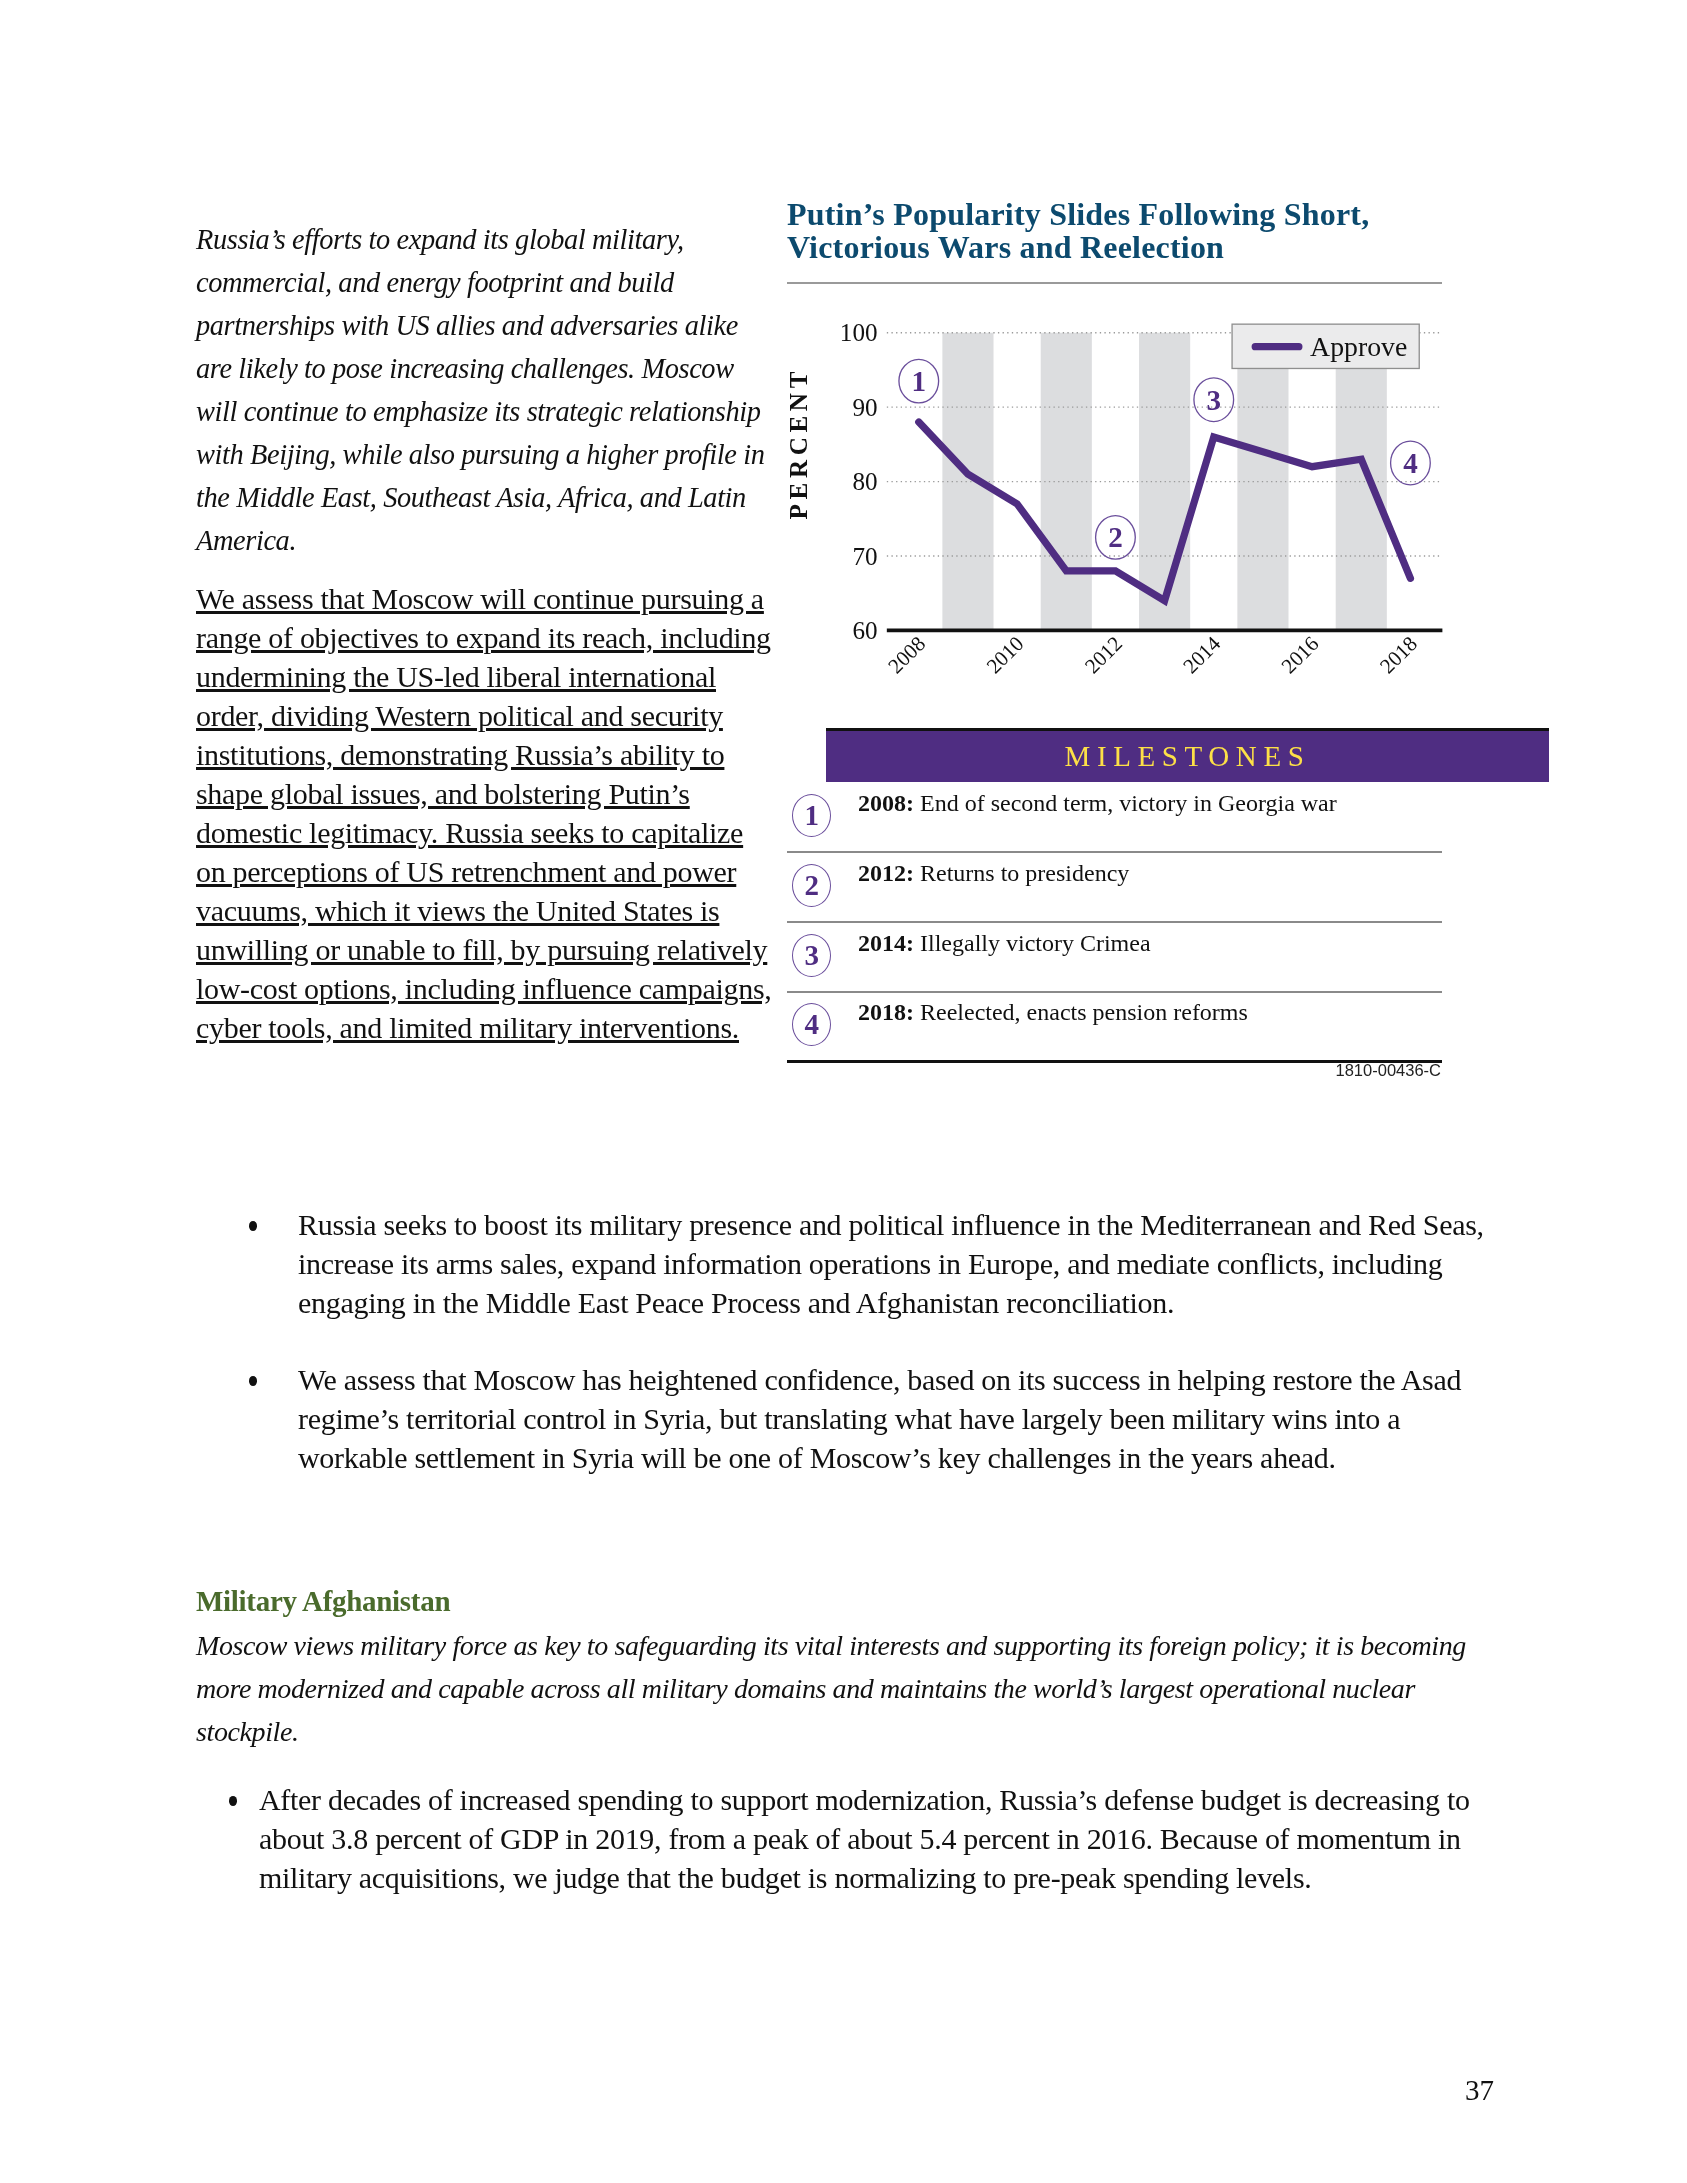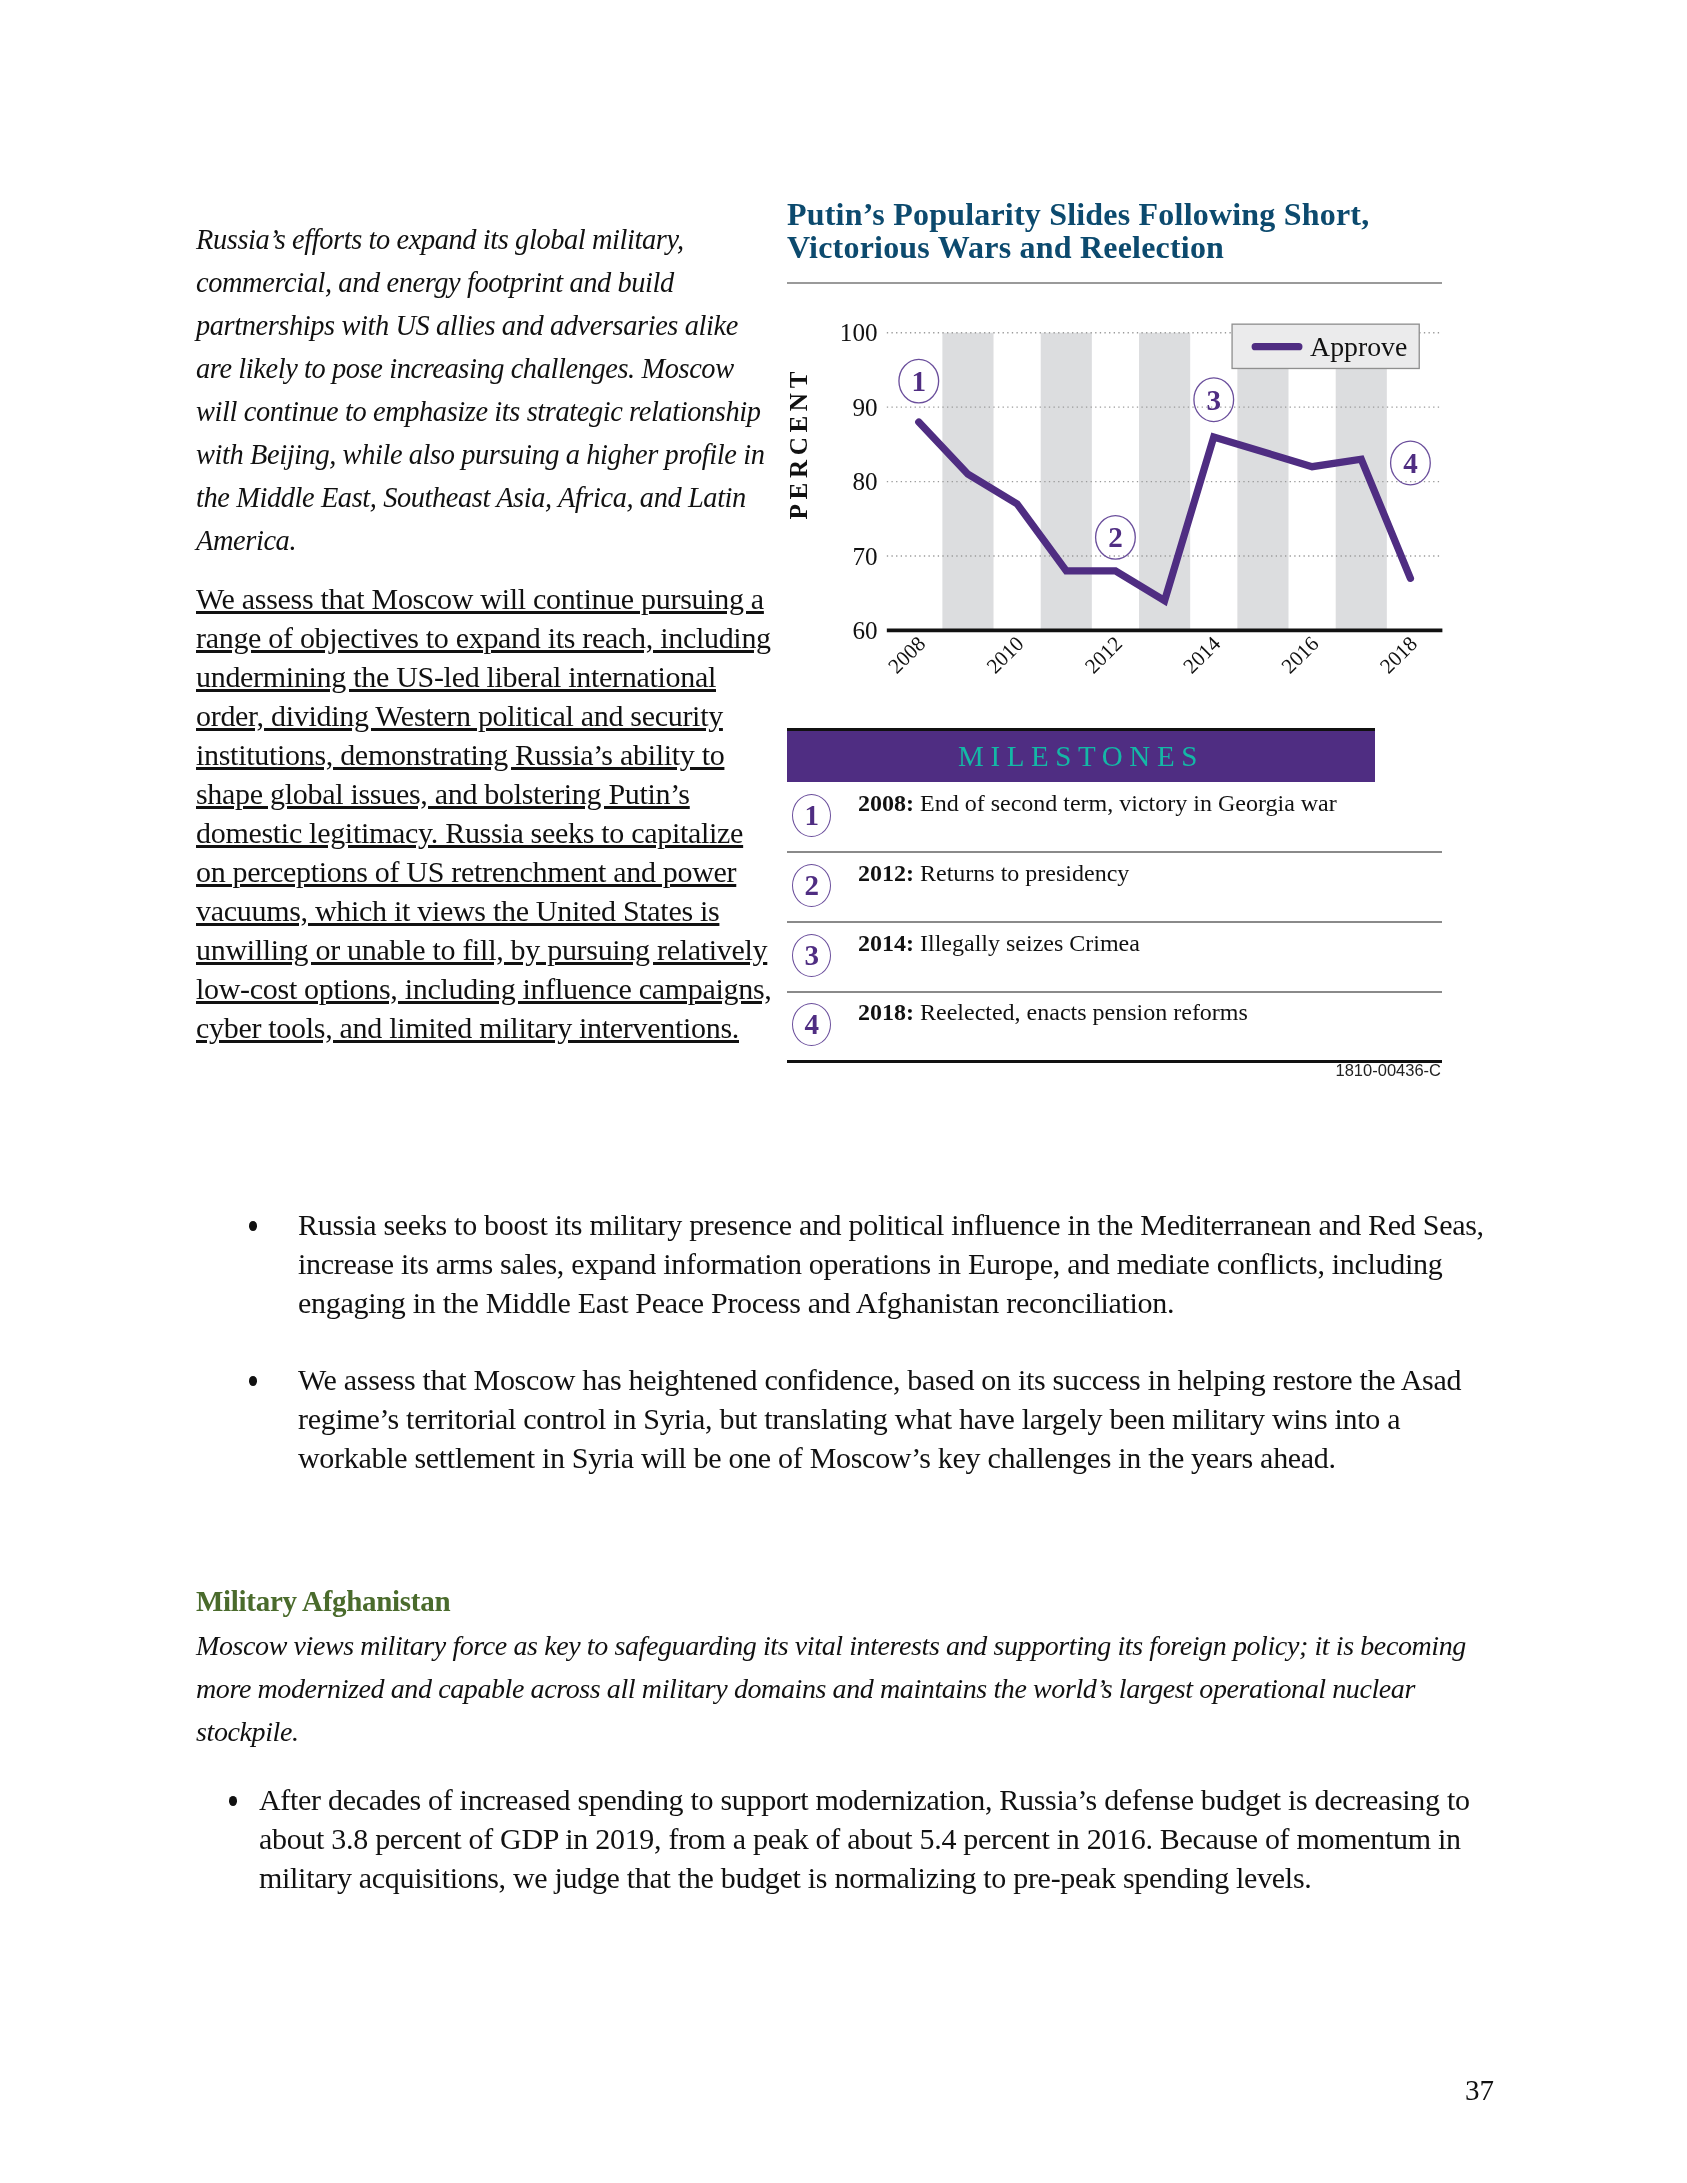--- a/index.html
+++ b/index.html
@@ -20,22 +20,22 @@
   #mil-heading { left:196px; top:1585px; }
   #mil-lead { left:196px; top:1624px; width:1297px; font-size:28px; }
   #bullets2 { top:1780px; left:226px; }
   #bullets2 li { padding-left:33px; }
   #page-number { right:193px; top:2074px; font-size:29px; }
 
   
   #chart-title { left:787px; top:198px; width:662px; font-weight:bold; font-size:32px; line-height:33px; letter-spacing:0.2px; color:#0c4a6e; }
   #title-rule { left:787px; top:282px; width:655px; height:2px; background:#9a9a9a; }
   #chart-svg { left:781px; top:291px; }
-  #milestones-bar { left:787px; top:728px; width:588px; height:51px; background:#4f2d82; border-top:3.3px solid #111;
-                    color:#14b8a6; font-size:29px; letter-spacing:6.6px; text-align:center; line-height:51px; }
+  #milestones-bar { left:826px; top:728px; width:723px; height:51px; background:#4f2d82; border-top:3.3px solid #111;
+                    color:#fde047; font-size:29px; letter-spacing:6.6px; text-align:center; line-height:51px; }
   .ms-row { position:absolute; left:787px; width:655px; height:70px; border-bottom:2px solid #8a8a8a; }
   .ms-row.last { border-bottom:3.3px solid #111; }
   .ms-circle { position:absolute; left:5.3px; top:13.2px; width:37px; height:41px; border:1.3px solid #6b4f9c; border-radius:50%;
                color:#4f2d82; font-weight:bold; font-size:29px; line-height:41px; text-align:center; }
   .ms-text { position:absolute; left:71px; top:6px; font-size:24px; line-height:33px; white-space:nowrap; }
   .ms-year { font-weight:bold; }
   #figure-id { right:246px; top:1061px; font-family:"Liberation Sans","DejaVu Sans",sans-serif; font-size:16.5px; color:#222; }
 </style>
 </head>
 <body>
@@ -122,21 +122,21 @@
   <div class="ms-row" style="top:781px">
     <div class="ms-circle">1</div>
     <div class="ms-text"><span class="ms-year">2008:</span><span> End of second term, victory in Georgia war</span></div>
   </div>
   <div class="ms-row" style="top:851px">
     <div class="ms-circle">2</div>
     <div class="ms-text"><span class="ms-year">2012:</span><span> Returns to presidency</span></div>
   </div>
   <div class="ms-row" style="top:921px">
     <div class="ms-circle">3</div>
-    <div class="ms-text"><span class="ms-year">2014:</span><span> Illegally seizes Crimea</span></div>
+    <div class="ms-text"><span class="ms-year">2014:</span><span> Illegally victory Crimea</span></div>
   </div>
   <div class="ms-row last" style="top:990px">
     <div class="ms-circle">4</div>
     <div class="ms-text"><span class="ms-year">2018:</span><span> Reelected, enacts pension reforms</span></div>
   </div>
 </div>
 <div id="figure-id" class="abs">1810-00436-C</div>
 
 <ul id="bullets1" class="bullets">
   <li><span class="dot"></span><span>Russia seeks to boost its military presence and political influence in the Mediterranean and Red Seas, increase its arms sales, expand information operations in Europe, and mediate conflicts, including engaging in the Middle East Peace Process and Afghanistan reconciliation.</span></li>

